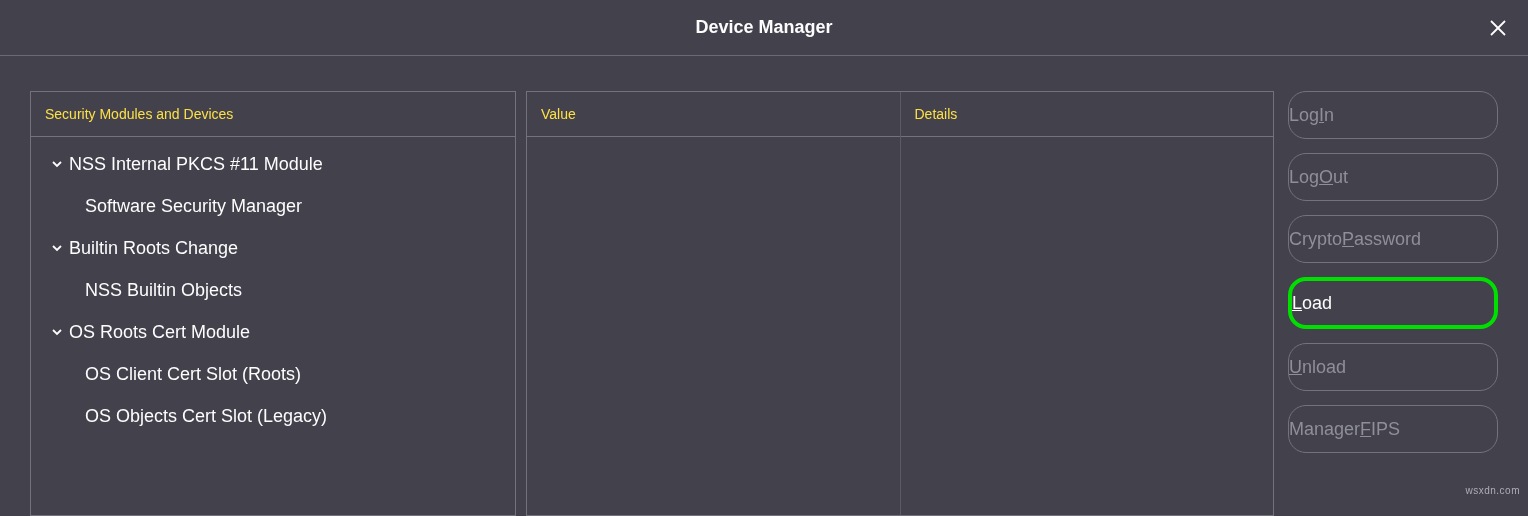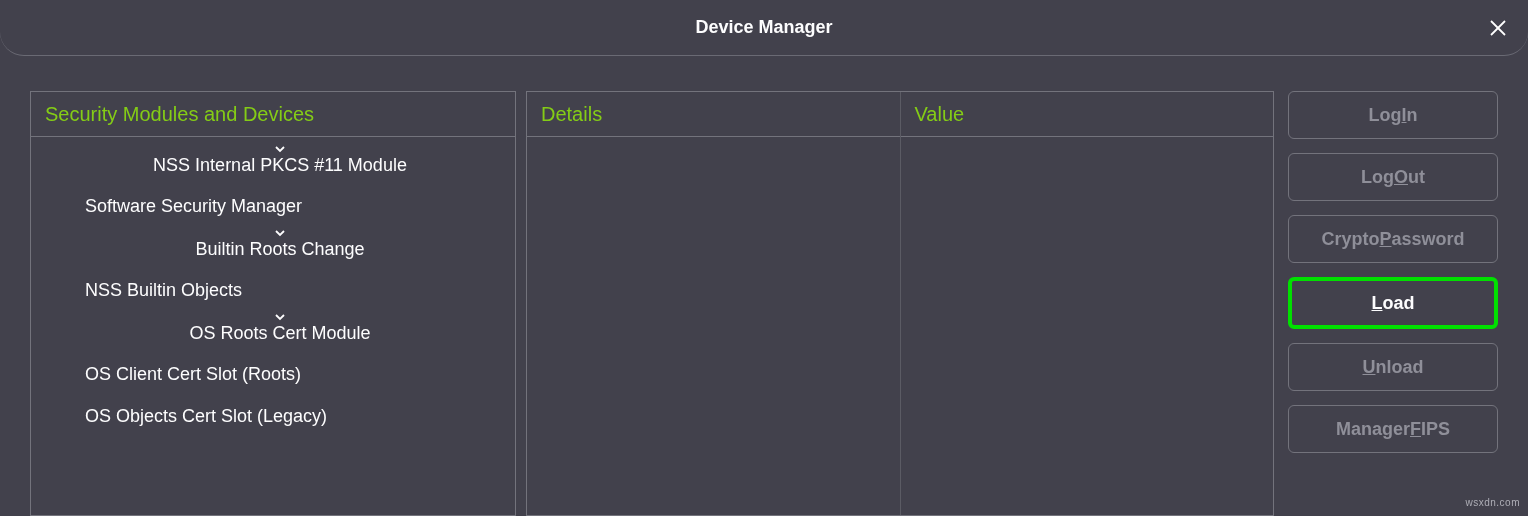--- a/index.html
+++ b/index.html
@@ -13,21 +13,20 @@
       overflow: hidden;
       position: relative;
     }
     .titlebar {
       height: 56px;
       border-bottom: 1px solid #6a6a74;
       display: flex;
       align-items: center;
       justify-content: center;
       position: relative;
-      border-radius: 24px;
     }
     .titlebar-title {
       font-weight: 600;
       font-size: 18px;
     }
     .close-btn {
       position: absolute;
       right: 16px;
       top: 50%;
       transform: translateY(-50%);
@@ -62,38 +61,37 @@
       border: 1px solid #73737c;
       background: #42414c;
       display: flex;
     }
     .panel-header {
       height: 45px;
       border-bottom: 1px solid #73737c;
       display: flex;
       align-items: center;
       padding: 0 14px;
-      font-size: 20px;
-      color: #84cc16;
+      font-size: 14px;
+      color: #fde047;
     }
     .details-col {
       flex: 1;
       display: flex;
       flex-direction: column;
     }
     .details-col + .details-col { border-left: 1px solid #5b5b64; }
     .details-col .panel-header { border-bottom: 1px solid #73737c; }
     .tree-body { flex: 1; padding: 6px 0; }
     .tree-module {
       display: flex;
       align-items: center;
       height: 42px;
       padding-left: 14px;
       cursor: default;
-      flex-direction: column;
     }
     .tree-module .chv { width: 24px; display: flex; align-items: center; justify-content: center; }
     .tree-module .chv svg { stroke: #fdfdfe; stroke-width: 1.8; fill: none; }
     .tree-item {
       display: flex;
       align-items: center;
       height: 42px;
       padding-left: 54px;
       cursor: default;
     }
@@ -106,38 +104,37 @@
       margin-left: 4px;
     }
     .btn {
       height: 48px;
       border: 1px solid #73737c;
       background: #42414c;
       color: #8f8f99;
       font-size: 18px;
       display: flex;
       align-items: center;
-      justify-content: center;
-      border-radius: 6px;
+      justify-content: flex-start;
+      border-radius: 18px;
       cursor: pointer;
       position: relative;
       user-select: none;
-      font-weight: bold;
     }
     .btn.enabled { color: #fdfdfe; }
     .btn.highlight {
       border: 4px solid #00e000;
       padding: 0;
       height: 52px;
     }
     .accel { text-decoration: underline; }
     .watermark {
       position: absolute;
       right: 8px;
-      bottom: 8px;
+      bottom: 20px;
       font-size: 10px;
       color: #aeaeb6;
       letter-spacing: 0.5px;
     }
   </style>
 </head>
 <body>
 
 <div class="titlebar">
   <div class="titlebar-title">Device Manager</div>
@@ -192,24 +189,24 @@
         </div>
       <div class="tree-item">
           <span>OS Objects Cert Slot (Legacy)</span>
         </div>
 
     </div>
   </div>
 
   <div class="details-panel">
     <div class="details-col">
+      <div class="panel-header">Value</div>
+    </div>
+    <div class="details-col">
       <div class="panel-header">Details</div>
-    </div>
-    <div class="details-col">
-      <div class="panel-header">Value</div>
     </div>
   </div>
 
   <div class="buttons-col">
     <div class="btn">
       <span>Log </span>
         <span class="accel">I</span>
         <span>n</span>
     </div>
     <div class="btn">

